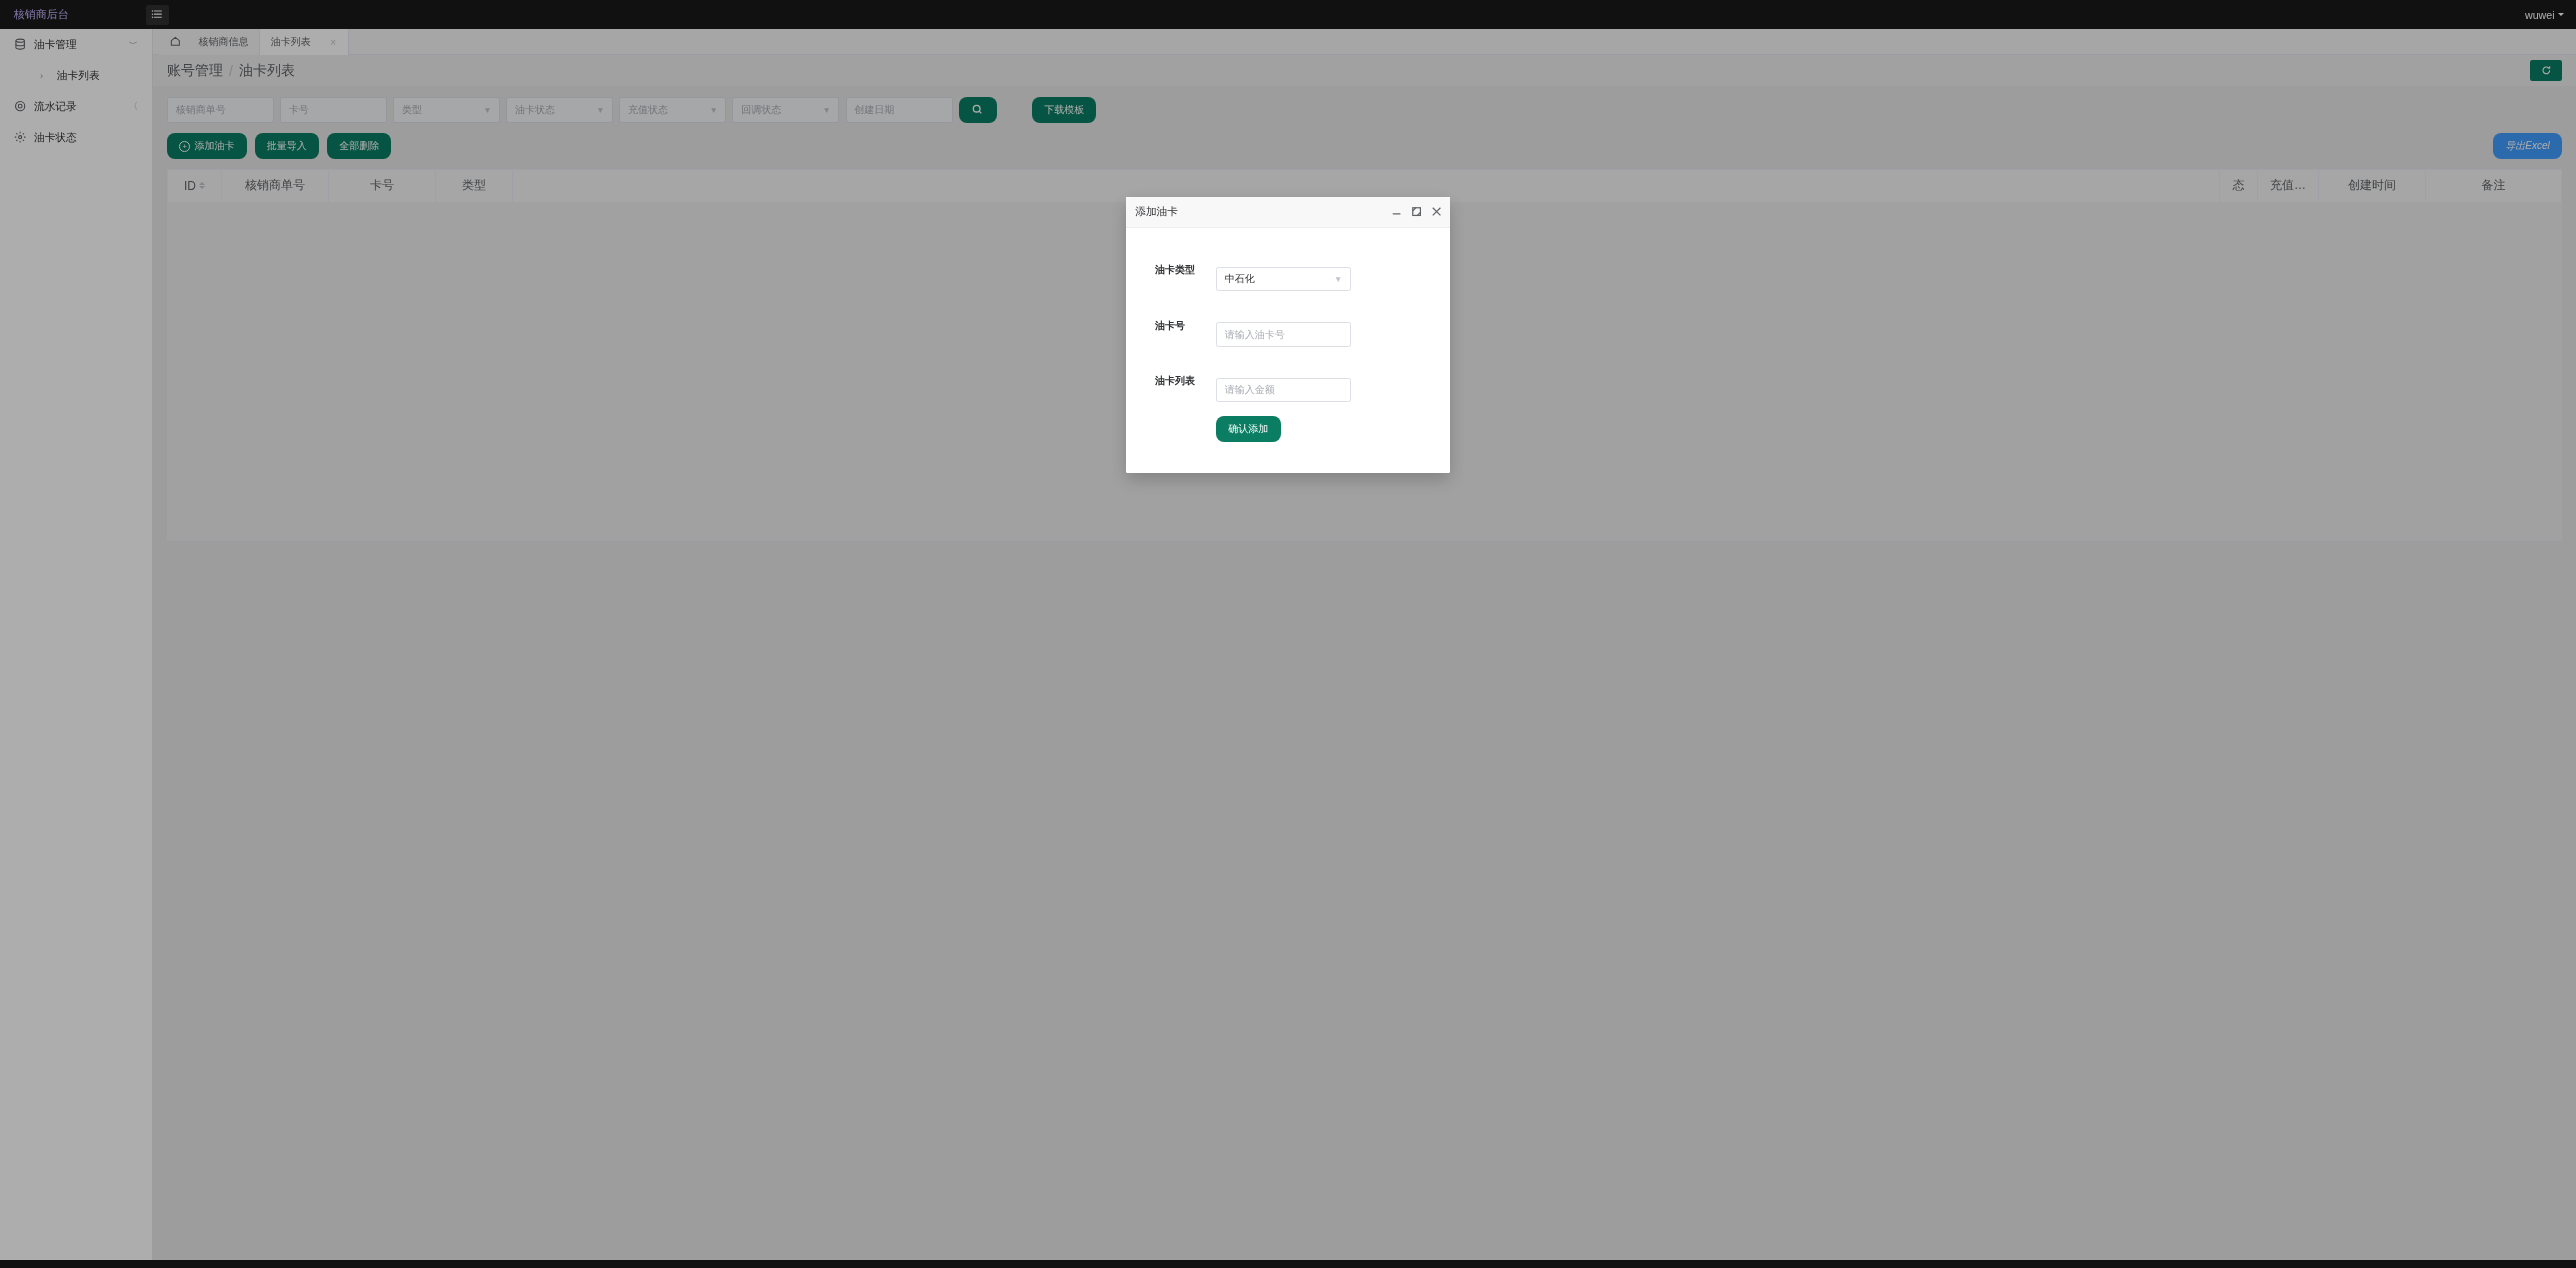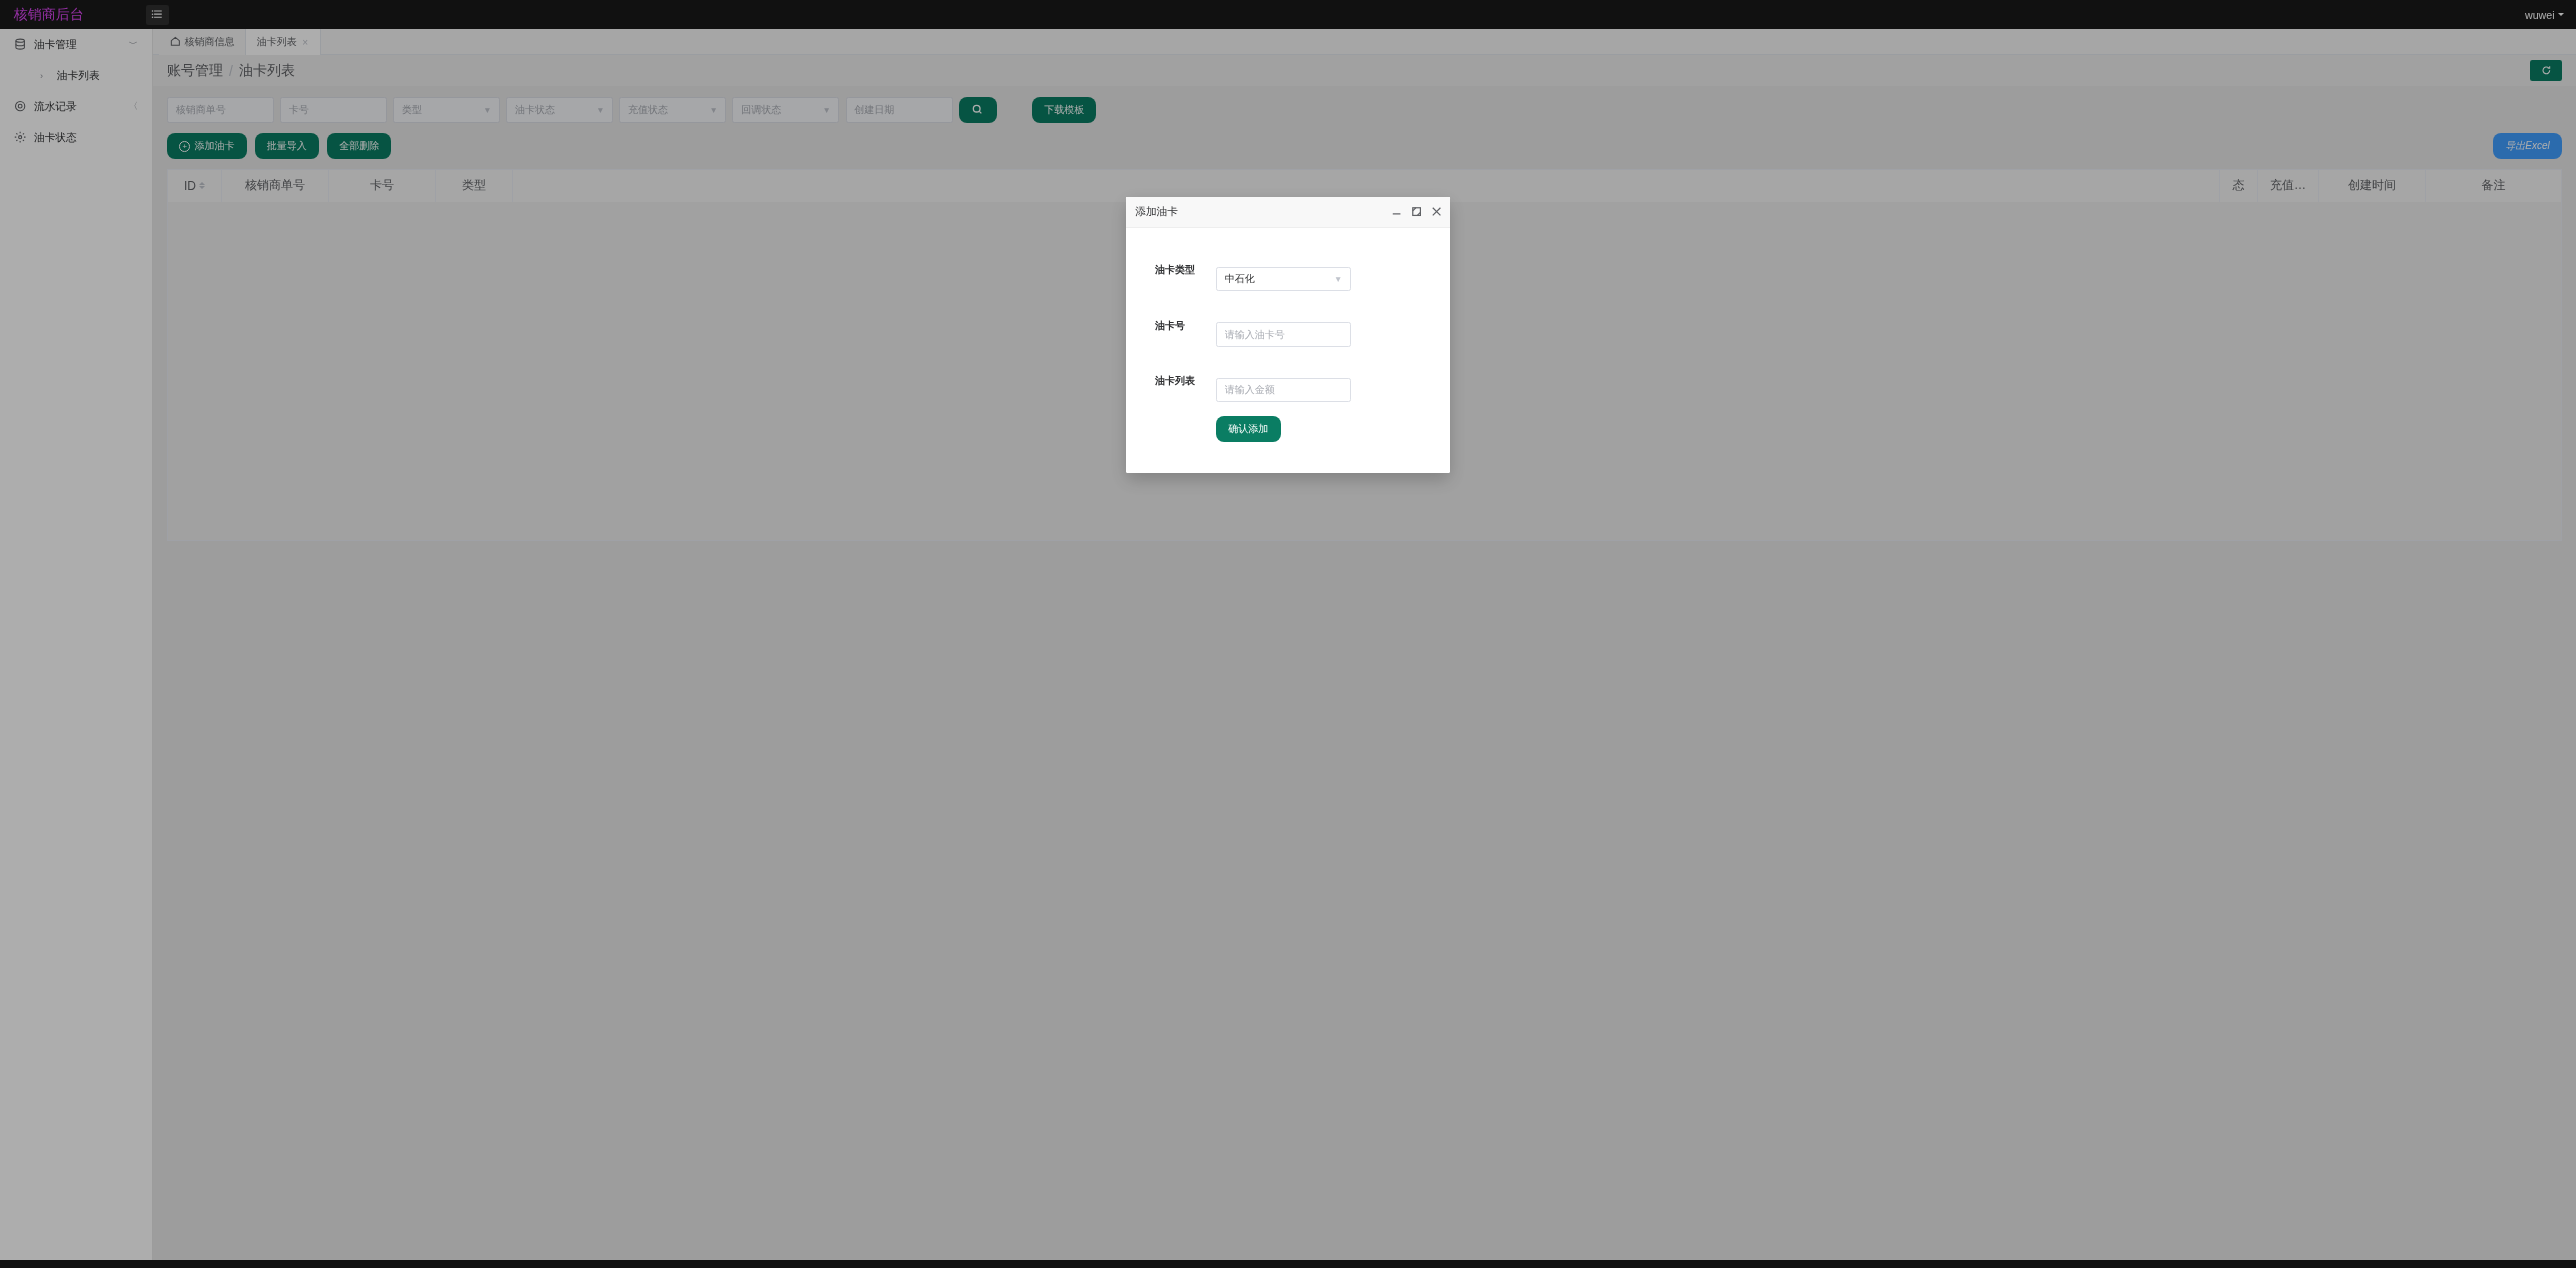--- a/index.html
+++ b/index.html
@@ -1,38 +1,38 @@
 <!DOCTYPE html>
 <html style="font-size:12.3px"><head>
 <meta charset="utf-8">
 <style>
 * { margin: 0; padding: 0; box-sizing: border-box; }
 body { font-family: "Helvetica Neue", Helvetica, "PingFang SC", "Microsoft YaHei", Arial, sans-serif; font-size: 10.7px; color: #606266; background: #f0f0f0; }
 
 .header { height: 29px; background: #1a1a1a; color: #fff; display: flex; align-items: center; padding: 0 7.7px; }
-.header-title { font-size: 14px; color: #d946ef; padding-left: 6.1px; flex: 0 0 138px; }
+.header-title { font-size: 11px; color: #c4b5fd; padding-left: 6.1px; flex: 0 0 138px; }
 .header-toggle { width: 23px; height: 20px; background: #303030; border-radius: 2.3px; display: flex; align-items: center; justify-content: center; cursor: pointer; }
 .header-toggle svg { width: 12.3px; height: 12.3px; fill: #fff; }
 .header-spacer { flex: 1; }
 .header-user { display: flex; align-items: center; gap: 3.1px; cursor: pointer; padding-right: 4.6px; }
 .header-user .caret { width: 0; height: 0; border-left: 3.8px solid transparent; border-right: 3.8px solid transparent; border-top: 3.8px solid #fff; }
 
 .layout { display: flex; height: calc(100vh - 37px); }
 .sidebar { width: 153px; background: #fff; border-right: 0.8px solid #e6e6e6; }
 .menu-item { height: 31px; display: flex; align-items: center; padding: 0 14px; cursor: pointer; color: #303133; gap: 7.7px; position: relative; }
 .menu-item .arrow { margin-left: auto; font-size: 9.2px; color: #909399; }
 .menu-sub { padding-left: 26px; }
 .menu-sub .menu-item { padding-left: 14px; }
 .menu-sub .caret-r { margin-right: 6.1px; color: #909399; font-size: 9.2px; }
 .menu-icon { width: 12.3px; height: 12.3px; display: inline-flex; align-items: center; justify-content: center; }
 .menu-icon svg { width: 12.3px; height: 12.3px; fill: none; stroke: #606266; stroke-width: 1.4; }
 
 .main { flex: 1; display: flex; flex-direction: column; background: #e8e8e8; position: relative; }
 .tabs { height: 26px; background: #f5f5f5; border-bottom: 0.8px solid #e4e7ed; display: flex; padding-left: 6.1px; }
-.tab { height: 26px; padding: 0 10.7px; display: flex; align-items: center; gap: 4px; border-right: 0.8px solid #e4e7ed; cursor: pointer; background: #f5f5f5; font-size: 10px; color: #606266; }
+.tab { height: 26px; padding: 0 10.7px; display: flex; align-items: center; gap: 18px; border-right: 0.8px solid #e4e7ed; cursor: pointer; background: #f5f5f5; font-size: 10px; color: #606266; }
 .tab.active { background: #fff; }
 .tab .home-icon svg { width: 10.7px; height: 10.7px; stroke: #606266; fill: none; stroke-width: 1.5; }
 .tab .close { color: #c0c4cc; font-size: 10px; padding: 0 1.5px; }
 
 .crumb-row { height: 31px; background: #eee; display: flex; align-items: center; padding: 0 14px; color: #606266; font-size: 14px; }
 .crumb-row .sep { margin: 0 6.1px; color: #c0c4cc; }
 .crumb-row .refresh { margin-left: auto; width: 32px; height: 21.5px; background: #0a7d63; border-radius: 2.3px; display: flex; align-items: center; justify-content: center; cursor: pointer; }
 .crumb-row .refresh svg { width: 10.7px; height: 10.7px; stroke: #fff; fill: none; stroke-width: 1.6; }
 
 .content { padding: 10.7px 14px; flex: 1; }

